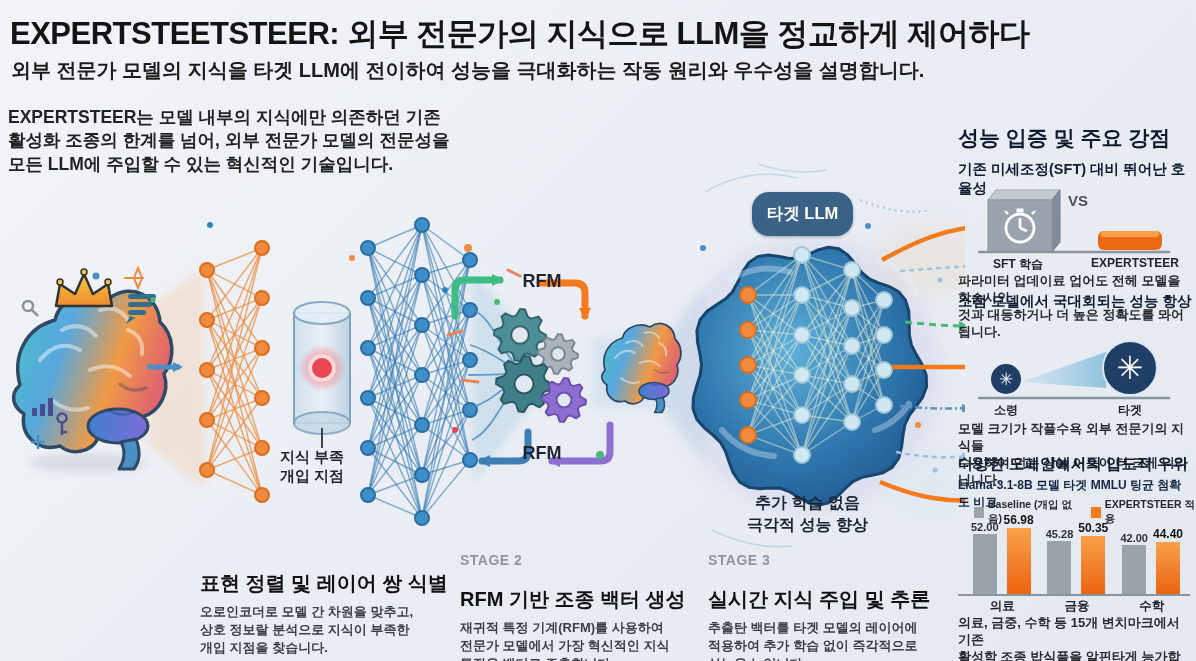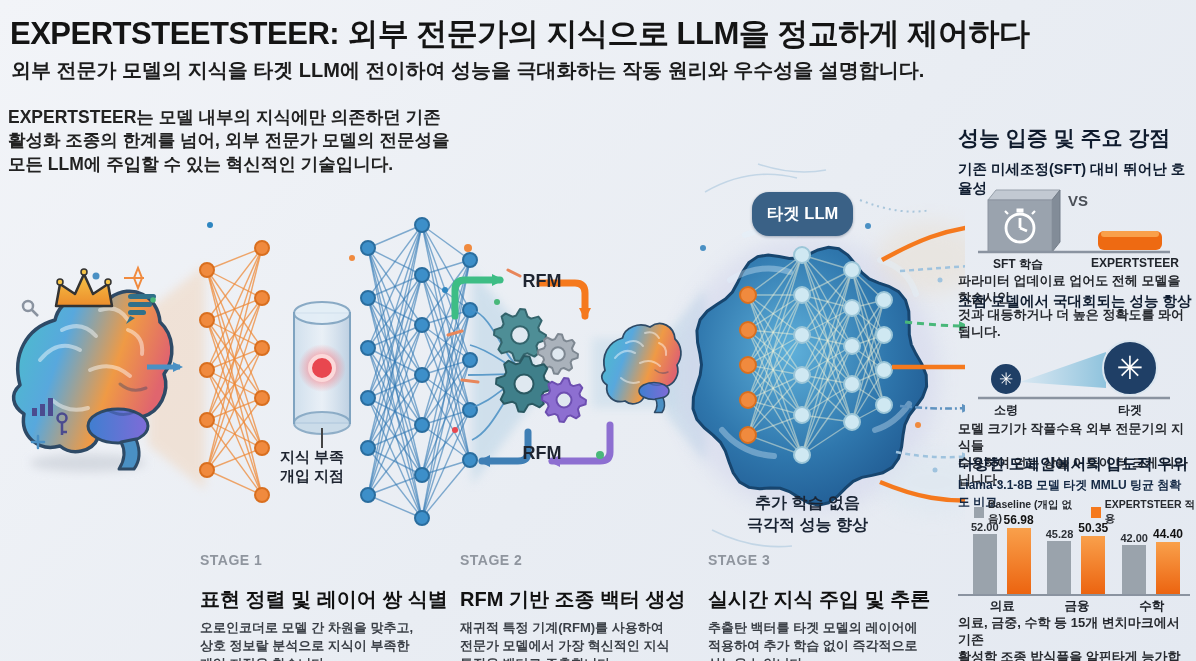--- a/index.html
+++ b/index.html
@@ -485,21 +485,20 @@
 
   <div id="gap-label" class="abs ctr preline ovl-label">지식 부족
 개입 지점</div>
   <div id="rfm-top" class="abs ctr ovl-label">RFM</div>
   <div id="rfm-bottom" class="abs ctr ovl-label">RFM</div>
   <div id="target-badge" class="abs">타겟 LLM</div>
   <div id="instant-label" class="abs ctr preline ovl-label">추가 학습 없음
 극각적 성능 향상</div>
 
   <div class="abs stage-col" style="left:200px;">
-    <div class="stage-kicker">STAGE 1</div>
     <div class="stage-title">표현 정렬 및 레이어 쌍 식별</div>
     <div class="stage-body preline">오로인코더로 모델 간 차원을 맞추고,
 상호 정보랄 분석으로 지식이 부족한
 개입 지점을 찾습니다.</div>
   </div>
   <div class="abs stage-col" style="left:460px;">
     <div class="stage-kicker">STAGE 2</div>
     <div class="stage-title">RFM 기반 조종 백터 생성</div>
     <div class="stage-body preline">재귀적 특정 기계(RFM)를 사용하여
 전문가 모델에서 가장 혁신적인 지식

